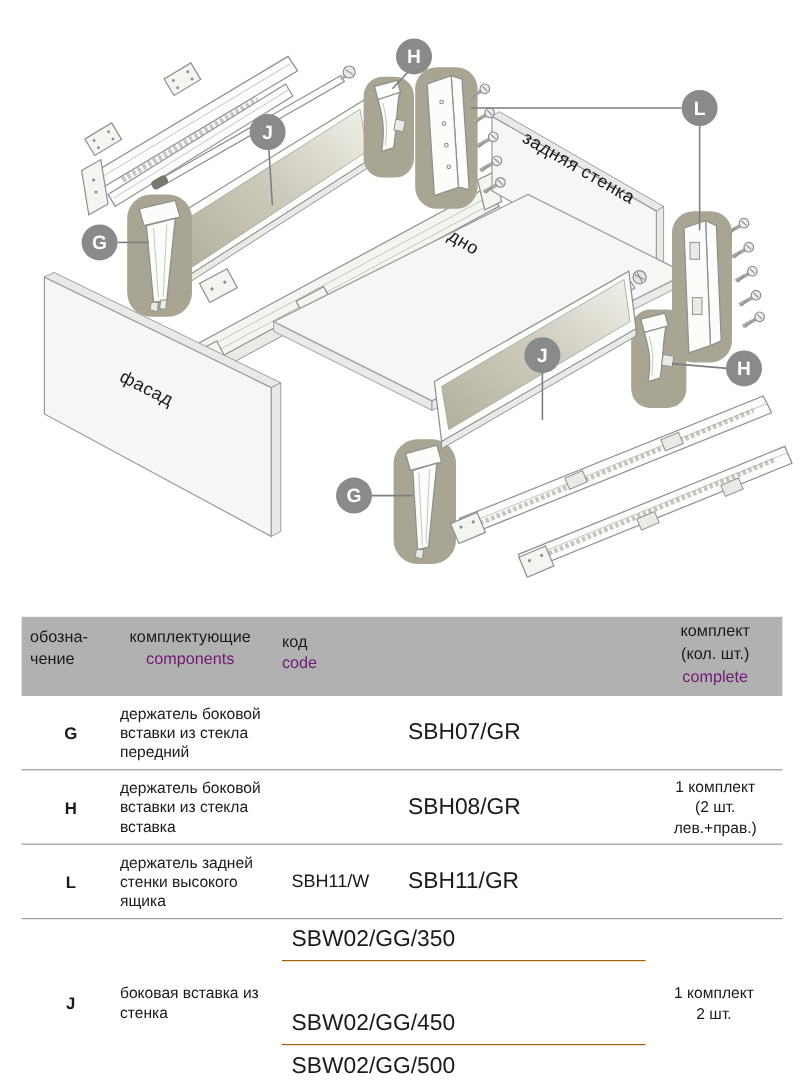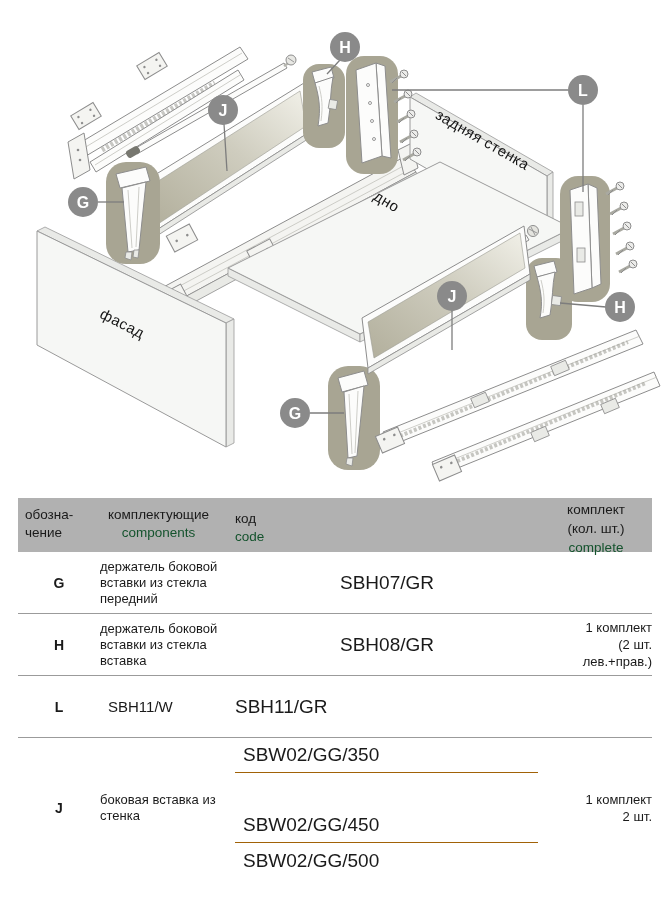--- a/index.html
+++ b/index.html
@@ -18,37 +18,37 @@
   .panel{fill:#f6f7f5;stroke:#9a9a9a;stroke-width:1;}
   .panel-side{fill:#e9eae7;stroke:#9a9a9a;stroke-width:0.8;}
   .thin{stroke:#c2c2bb;stroke-width:0.8;fill:none;}
   .dot{fill:#8d8d8d;}
   .hole{fill:none;stroke:#8d8d8d;stroke-width:0.9;}
 
   
   .tbl{position:absolute;left:18px;top:498px;width:634px;}
   .thead{
     display:grid;grid-template-columns:82px 135px 305px 112px;
-    background:#b1b1b1;height:54px;font-size:13.5px;line-height:18px;box-sizing:border-box;
+    background:#b1b1b1;height:66px;font-size:13.5px;line-height:18px;box-sizing:border-box;margin-top:16px;
   }
   .thead .h1{padding:8px 0 0 7px;}
   .thead .h2{padding:8px 0 0 8px;}
   .thead .h2 .ctr{display:inline-block;text-align:center;}
   .thead .h3{padding-top:12px;text-align:left;}
   .thead .h4{padding-top:2px;text-align:center;line-height:19px;}
-  .wh{color:#14532d;}
+  .wh{color:#701a75;}
   .trow{
     display:grid;grid-template-columns:82px 135px 105px 200px 112px;
     height:62px;border-bottom:1px solid #9b9b9b;align-items:center;box-sizing:border-box;
   }
   .cell-letter{text-align:center;font-weight:bold;font-size:14px;}
   .cell-desc{font-size:13px;line-height:16px;}
   .cell-code-w{padding-left:8px;font-size:15px;}
   .cell-code-gr{text-align:left;font-size:19px;}
-  .cell-complete{text-align:right;font-size:13px;line-height:17px;}
+  .cell-complete{text-align:center;font-size:13px;line-height:17px;}
   .jblock{
     display:grid;grid-template-columns:82px 135px 303px 114px;
     grid-template-rows:35px 35px 35px 35px;box-sizing:border-box;
   }
   .jblock .cell-letter{grid-column:1;grid-row:1/5;align-self:center;}
   .jblock .cell-desc{grid-column:2;grid-row:1/5;align-self:center;}
   .jblock .cell-complete{grid-column:4;grid-row:1/5;align-self:center;}
   .jcode{
     grid-column:3;display:flex;align-items:center;padding-left:8px;
     font-size:19px;border-bottom:1px solid #a16207;box-sizing:border-box;
@@ -347,20 +347,25 @@
     <div class="cell-code-gr">SBH08/GR</div>
     <div class="cell-complete">
       <div>1 комплект</div>
       <div>(2 шт.</div>
       <div>лев.+прав.)</div>
     </div>
   </div>
 
   <div class="trow">
     <div class="cell-letter">L</div>
+    <div class="cell-desc">
+      <div>держатель задней</div>
+      <div>стенки высокого</div>
+      <div>ящика</div>
+    </div>
     <div class="cell-code-w">SBH11/W</div>
     <div class="cell-code-gr">SBH11/GR</div>
     <div class="cell-complete"></div>
   </div>
 
   <div class="jblock">
     <div class="cell-letter">J</div>
     <div class="cell-desc">
       <div>боковая вставка из</div>
       <div>стенка</div>

